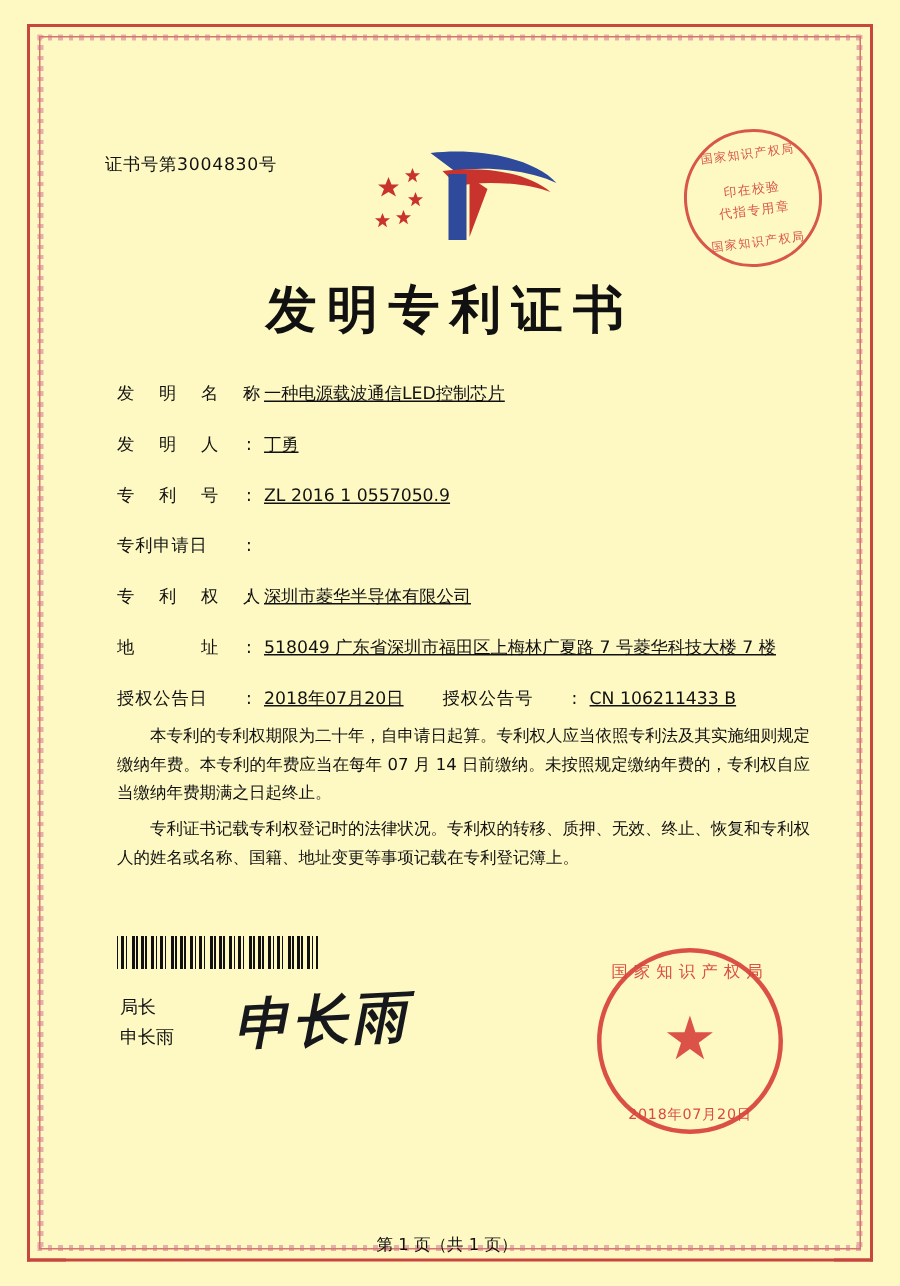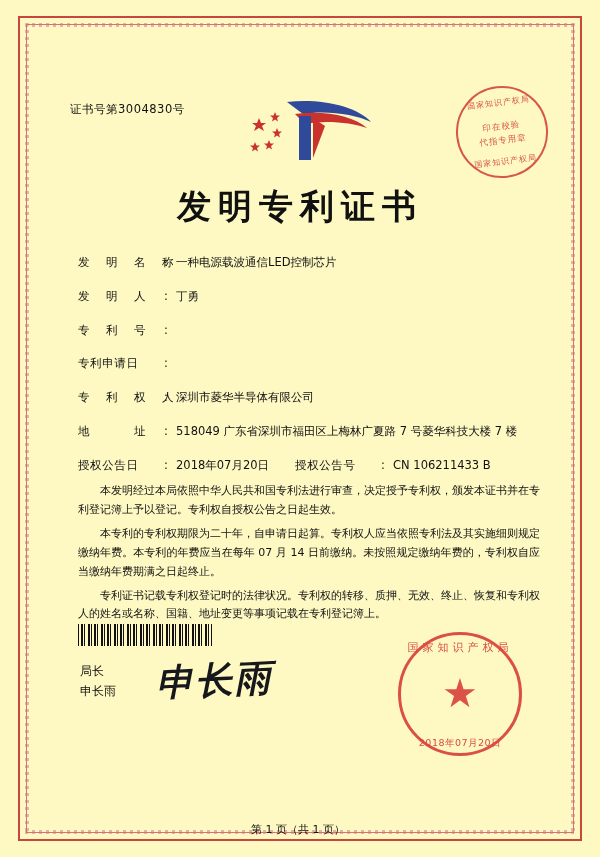--- a/index.html
+++ b/index.html
@@ -174,20 +174,21 @@
     white-space: nowrap;
   }
   .field-label.tight { letter-spacing: 0.6px; }
   .field-colon {
     width: 12px;
     flex: none;
   }
   .field-value {
     flex: 1;
     word-break: break-all;
+    text-decoration: underline;
   }
   .field-row.two-col .half {
     display: flex;
     align-items: flex-end;
   }
   .field-row.two-col .half.right { margin-left: 26px; }
   .half .field-label { width: 86px; }
   .half.right .field-label { width: 86px; }
 
   
@@ -353,20 +354,21 @@
 
       <div class="field-row">
         <span class="field-label">发　明　人</span>
         <span class="field-colon">:</span>
         <span class="field-value">丁勇</span>
       </div>
 
       <div class="field-row">
         <span class="field-label">专　利　号</span>
         <span class="field-colon">:</span>
+        <span class="field-value">ZL 2016 1 0557050.9</span>
       </div>
 
       <div class="field-row">
         <span class="field-label tight">专利申请日</span>
         <span class="field-colon">:</span>
       </div>
 
       <div class="field-row">
         <span class="field-label">专　利　权　人</span>
         <span class="field-colon">:</span>
@@ -388,21 +390,20 @@
         <span class="half right">
           <span class="field-label tight">授权公告号</span>
           <span class="field-colon">:</span>
           <span class="field-value">CN 106211433 B</span>
         </span>
       </div>
 
     </div>
 
     <div class="paragraphs">
-      <p>本发明经过本局依照中华人民共和国专利法进行审查，决定授予专利权，颁发本证书并在专利登记簿上予以登记。专利权自授权公告之日起生效。</p>
       <p>本专利的专利权期限为二十年，自申请日起算。专利权人应当依照专利法及其实施细则规定缴纳年费。本专利的年费应当在每年 07 月 14 日前缴纳。未按照规定缴纳年费的，专利权自应当缴纳年费期满之日起终止。</p>
       <p>专利证书记载专利权登记时的法律状况。专利权的转移、质押、无效、终止、恢复和专利权人的姓名或名称、国籍、地址变更等事项记载在专利登记簿上。</p>
     </div>
 
     <div class="barcode"></div>
 
     <div class="sig-label">
       <div>局长</div>
       <div>申长雨</div>
     </div>

